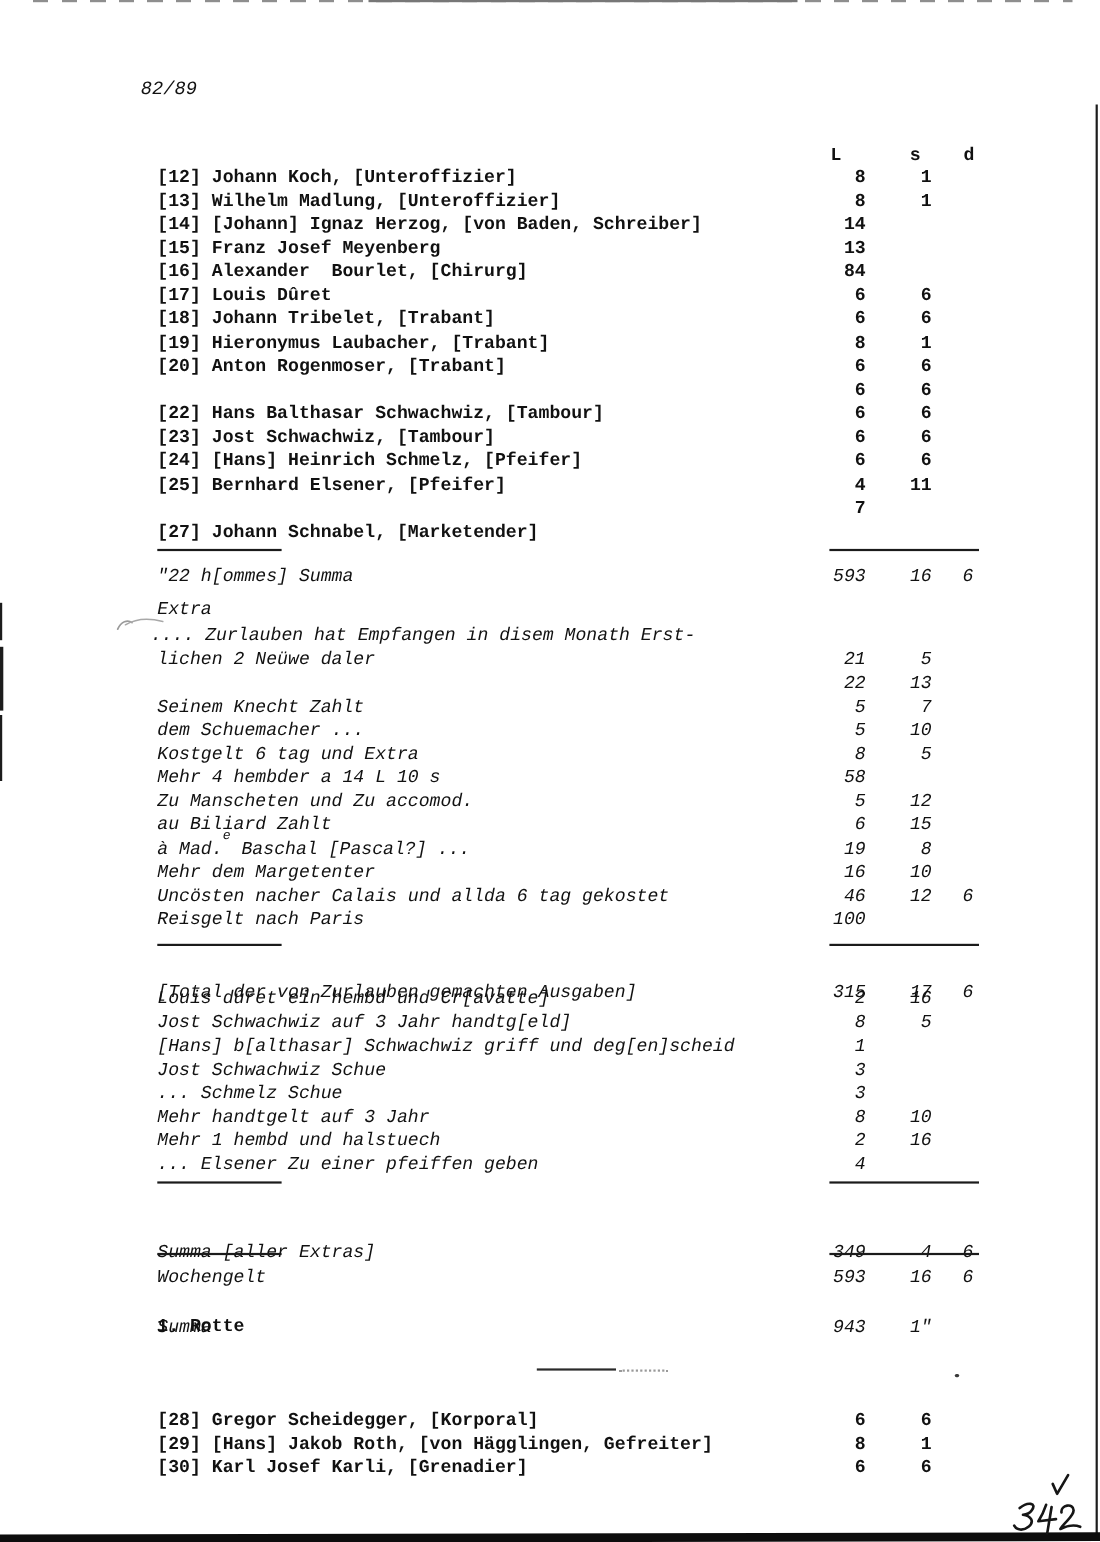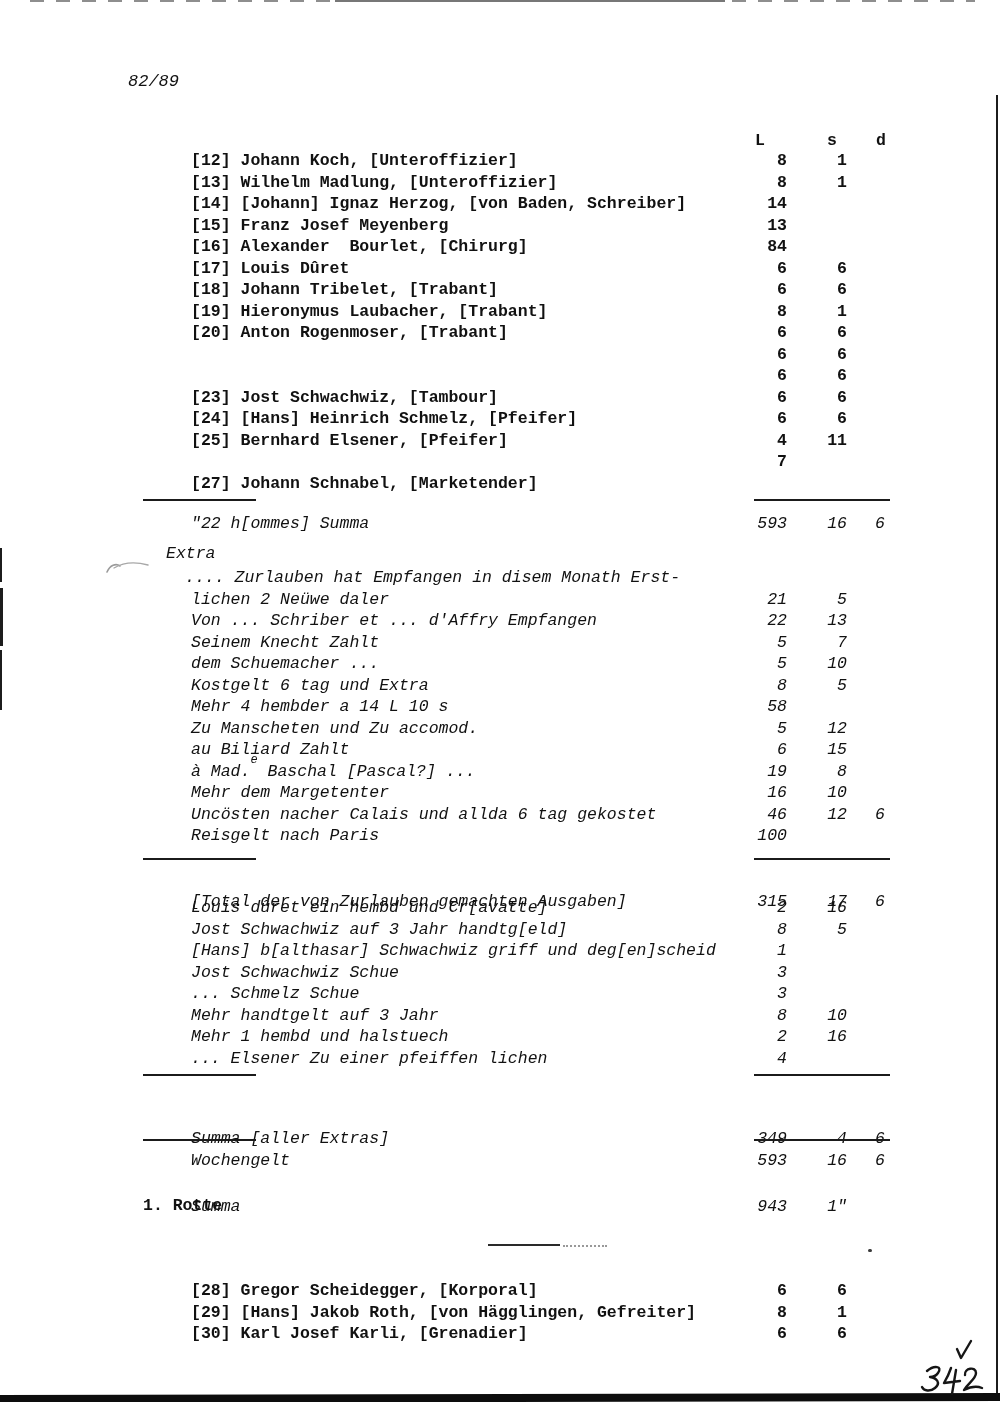--- a/index.html
+++ b/index.html
@@ -7,21 +7,21 @@
     width:1000px;height:1402px;
     background:#ffffff;
     position:relative;
     overflow:hidden;
     font-family:"Liberation Mono", monospace;
     color:#111;
   }
   #page{position:absolute;inset:0;}
   .abs{position:absolute;}
   .row{position:relative;height:21.5px;line-height:21.5px;font-size:16.5px;}
-  .lbl{position:absolute;left:143px;white-space:pre;margin-left:48px;}
+  .lbl{position:absolute;left:143px;white-space:pre;}
   .col-l{position:absolute;left:680px;width:107px;text-align:right;white-space:pre;}
   .col-s{position:absolute;left:792px;width:55px;text-align:right;white-space:pre;}
   .col-d{position:absolute;left:852px;width:33px;text-align:right;white-space:pre;}
   .bold{font-weight:700;}
   .it{font-style:italic;font-weight:400;}
   .grp{position:absolute;left:0;width:1000px;}
   .rule{position:absolute;height:2px;background:#1b1b1b;}
   .rule-left{left:143px;width:113px;}
   .rule-right{left:754px;width:136px;}
   .hdr-col{position:absolute;font-size:16.5px;line-height:21px;font-weight:700;}
@@ -108,20 +108,21 @@
         <span class="col-l">6</span>
         <span class="col-s">6</span>
         <span class="col-d"></span>
       </div>
       <div class="row">
         <span class="col-l">6</span>
         <span class="col-s">6</span>
         <span class="col-d"></span>
       </div>
       <div class="row">
+        <span class="lbl">[22] Hans Balthasar Schwachwiz, [Tambour]</span>
         <span class="col-l">6</span>
         <span class="col-s">6</span>
         <span class="col-d"></span>
       </div>
       <div class="row">
         <span class="lbl">[23] Jost Schwachwiz, [Tambour]</span>
         <span class="col-l">6</span>
         <span class="col-s">6</span>
         <span class="col-d"></span>
       </div>
@@ -153,42 +154,41 @@
   <div class="rule rule-left" style="top:499px;"></div>
   <div class="rule rule-right" style="top:499px;"></div>
 
   <div class="row it abs" style="top:513px;left:0;width:1000px;">
     <span class="lbl">"22 h[ommes] Summa</span>
     <span class="col-l">593</span>
     <span class="col-s">16</span>
     <span class="col-d">6</span>
   </div>
 
-  <div class="abs it" style="left:143px;top:544px;font-size:16.5px;margin-left:23px;">Extra</div>
+  <div class="abs it" style="left:143px;top:544px;font-size:16.5px;">Extra</div>
 
   <svg class="pencil" style="left:104px;top:556px;" width="50" height="22" viewBox="0 0 50 22">
     <path d="M3,16 C6,9 12,7 16,10" stroke="#9b9b9b" stroke-width="1.6" fill="none" stroke-linecap="round"></path>
     <path d="M10,12 C20,6 33,6 44,9" stroke="#a8a8a8" stroke-width="1.4" fill="none" stroke-linecap="round"></path>
   </svg>
 
   <div class="grp it" style="top:567px;">
       <div class="row">
         <span class="lbl" style="left: 137px;">.... Zurlauben hat Empfangen in disem Monath Erst-</span>
         <span class="col-l"></span>
         <span class="col-s"></span>
         <span class="col-d"></span>
       </div>
       <div class="row">
         <span class="lbl">lichen 2 Neüwe daler</span>
         <span class="col-l">21</span>
         <span class="col-s">5</span>
         <span class="col-d"></span>
       </div>
       <div class="row">
-        <span class="lbl">Von ... Schriber et ... d'Affry Empfangen</span>
         <span class="col-l">22</span>
         <span class="col-s">13</span>
         <span class="col-d"></span>
       </div>
       <div class="row">
         <span class="lbl">Seinem Knecht Zahlt</span>
         <span class="col-l">5</span>
         <span class="col-s">7</span>
         <span class="col-d"></span>
       </div>
@@ -295,21 +295,21 @@
         <span class="col-s">10</span>
         <span class="col-d"></span>
       </div>
       <div class="row">
         <span class="lbl">Mehr 1 hembd und halstuech</span>
         <span class="col-l">2</span>
         <span class="col-s">16</span>
         <span class="col-d"></span>
       </div>
       <div class="row">
-        <span class="lbl">... Elsener Zu einer pfeiffen lichen</span>
+        <span class="lbl">... Elsener Zu einer pfeiffen geben</span>
         <span class="col-l">4</span>
         <span class="col-s"></span>
         <span class="col-d"></span>
       </div>
     </div>
 
   <div class="rule rule-left" style="top:1074px;"></div>
   <div class="rule rule-right" style="top:1074px;"></div>
 
   <div class="grp it" style="top:1128px;">

